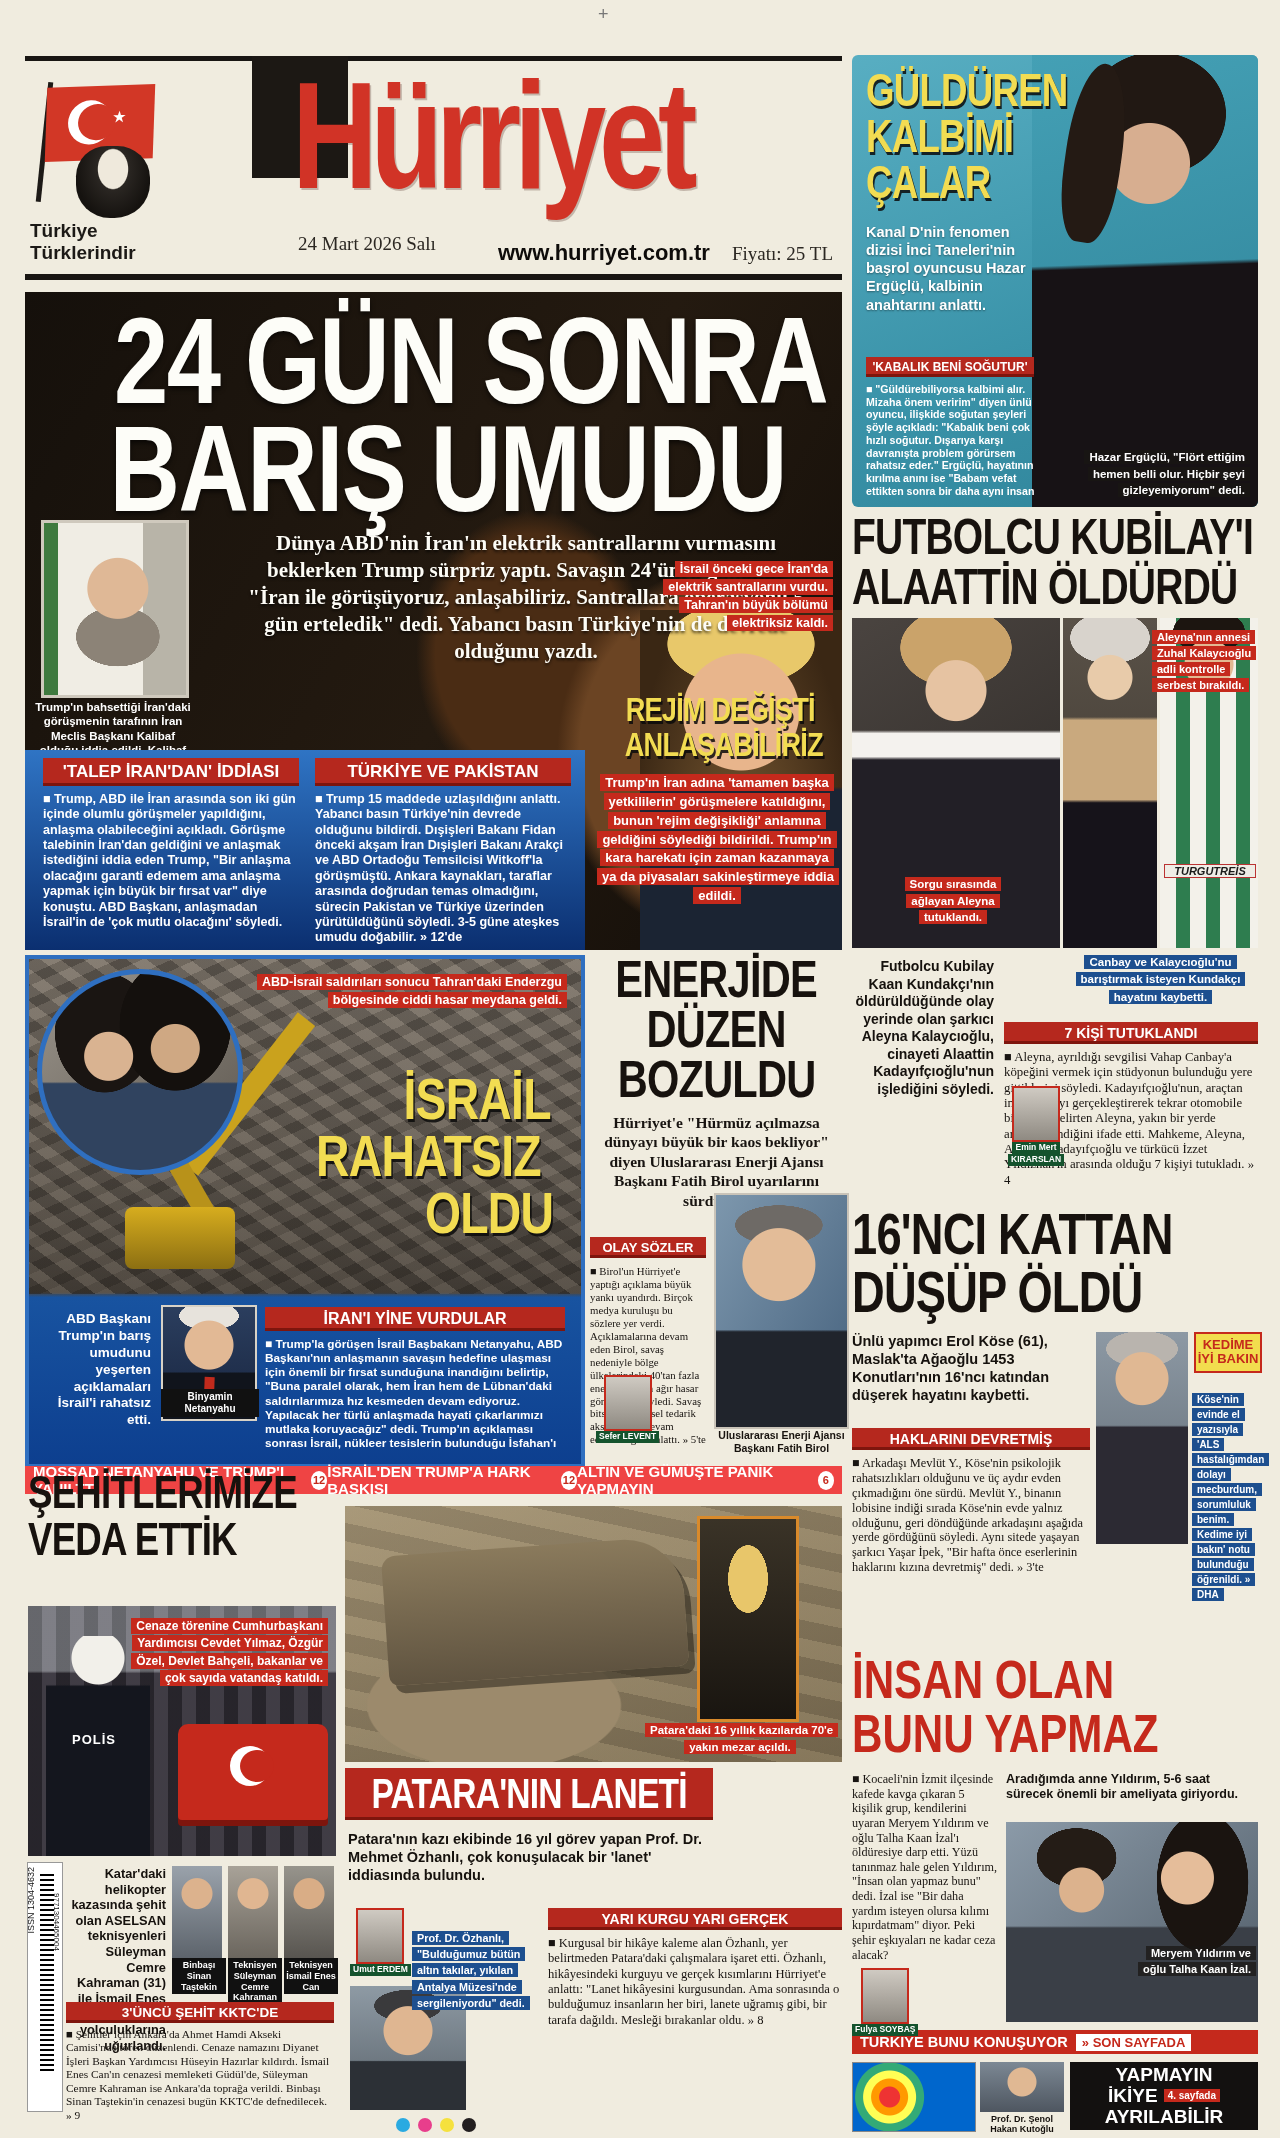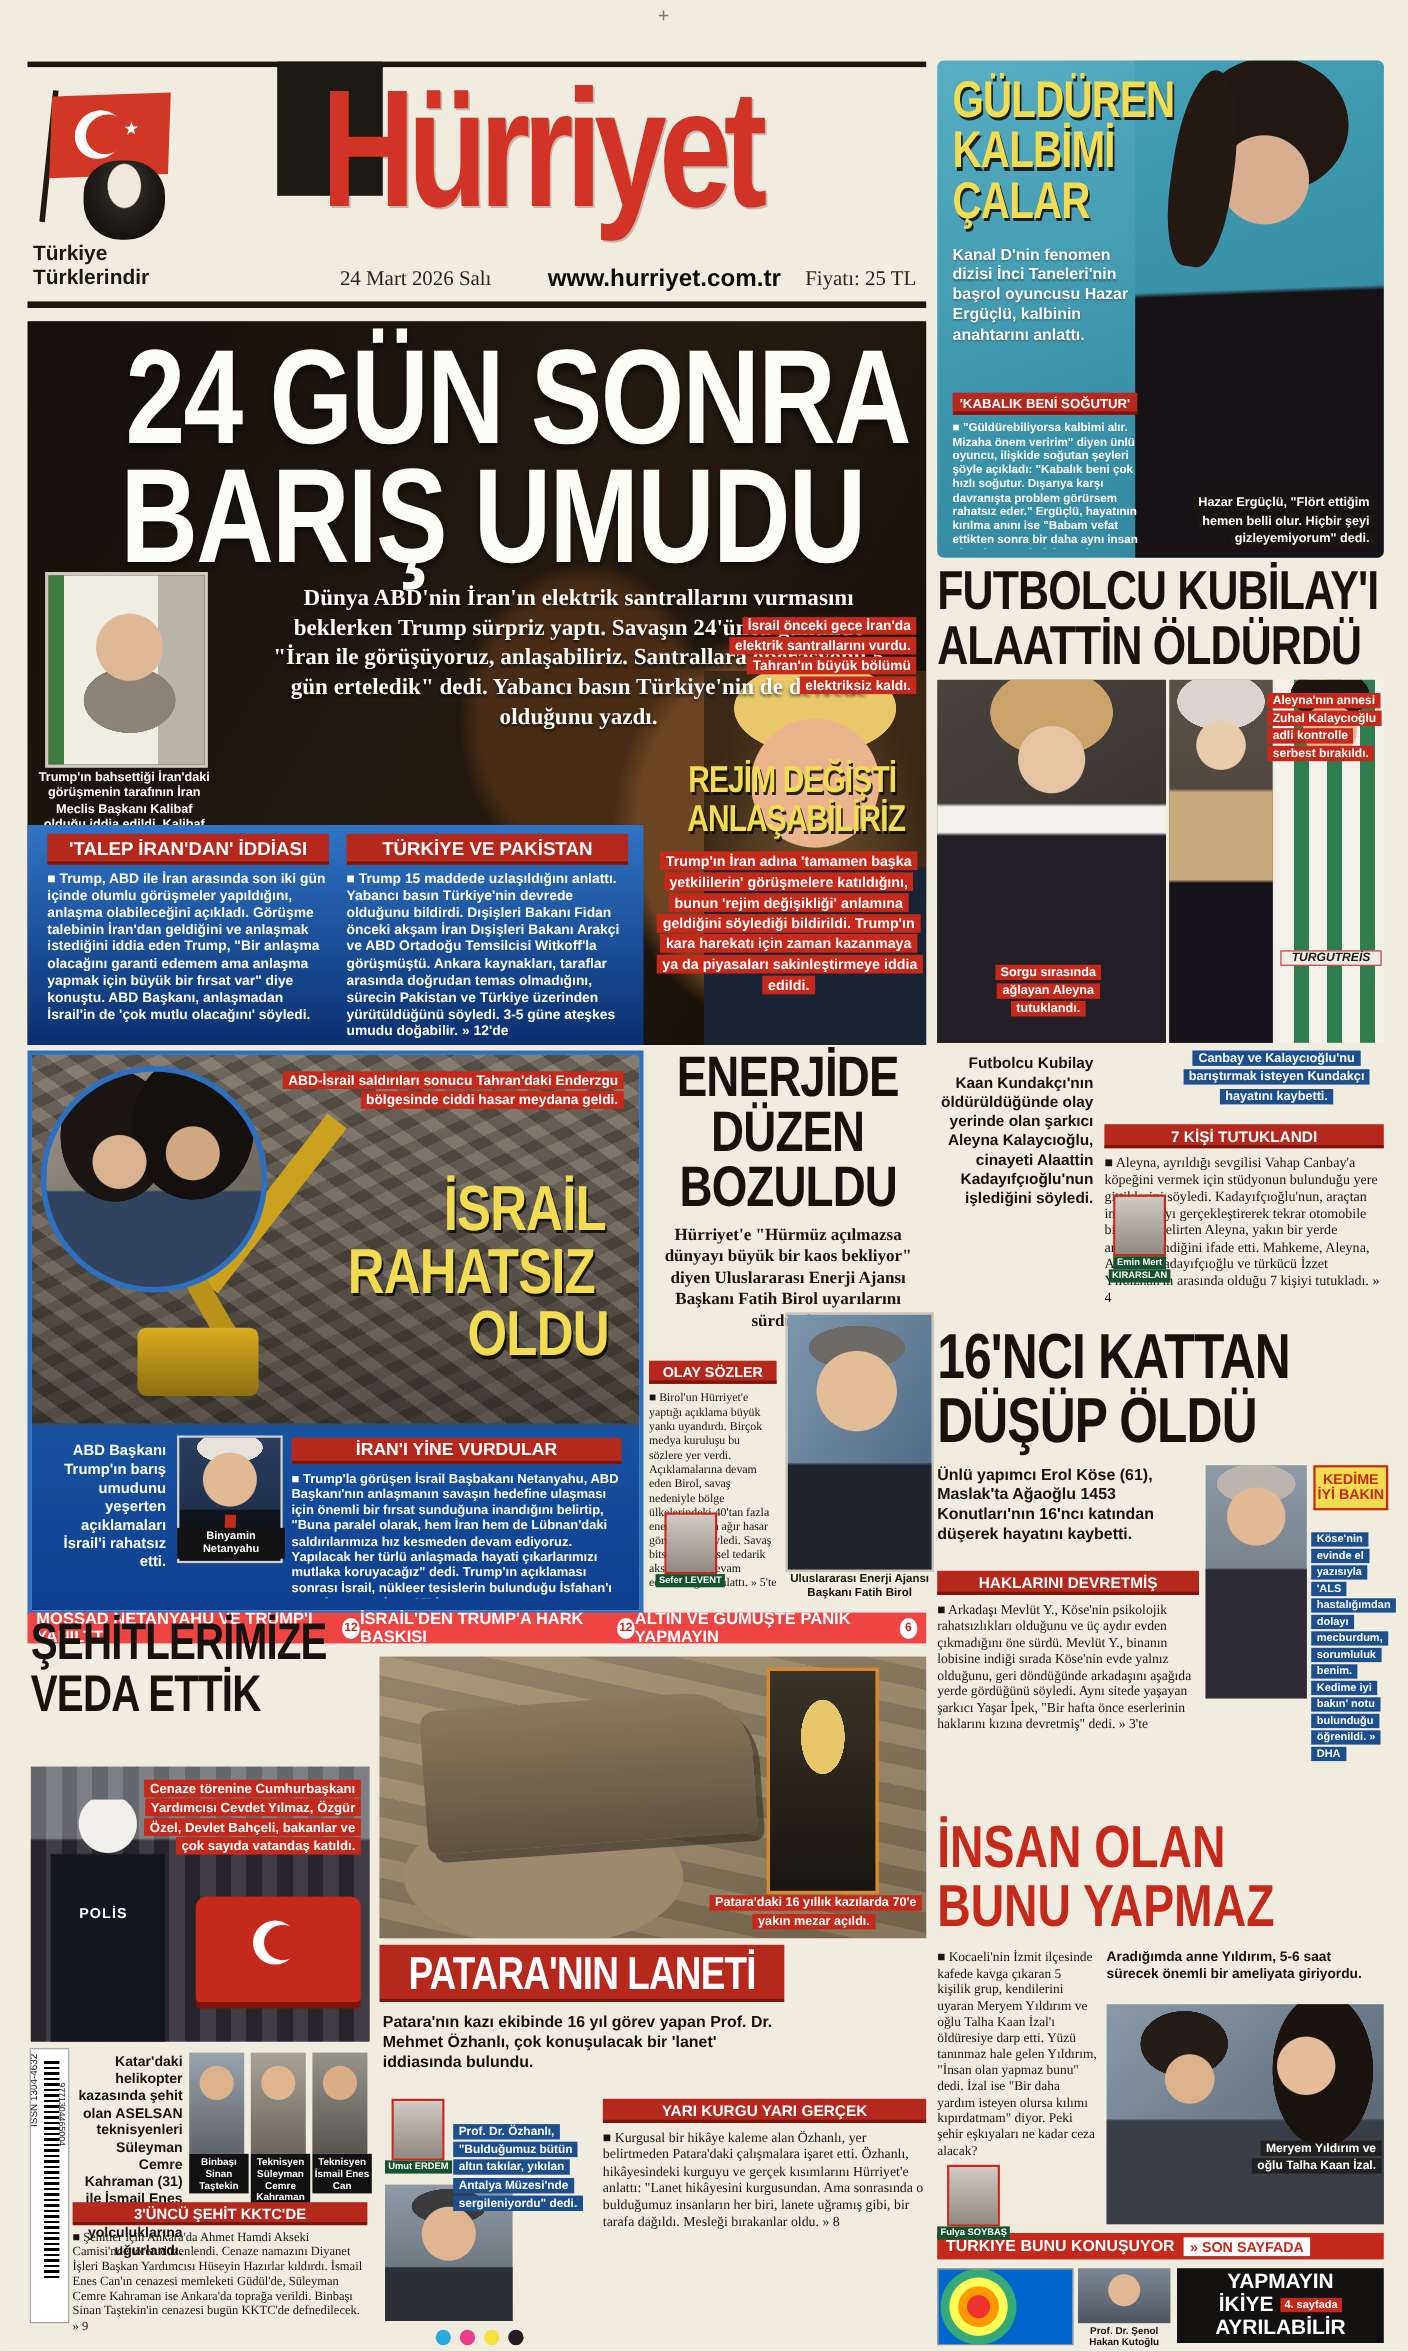--- a/index.html
+++ b/index.html
@@ -51,21 +51,21 @@
   <div class="abs" style="left:30px;top:220px;font-size:19px;line-height:1.15;color:#1c1916;font-weight:600;">
     <div>Türkiye</div>
     <div>Türklerindir</div>
   </div>
 
   <div class="abs" style="left:252px;top:56px;width:96px;height:122px;background:#1c1814;"></div>
   <div class="abs" style="left:250px;top:48px;width:595px;text-align:center;">
     <span class="condL" style="font-size:152px;font-weight:900;color:#d13326;letter-spacing:-9px;text-shadow:2px 2px 0 rgba(60,20,10,.25);">Hürriyet</span>
   </div>
 
-  <div class="abs serif" style="left:298px;top:243px;font-size:19px;color:#2b2722;margin-left:11px;">24 Mart 2026 Salı</div>
+  <div class="abs serif" style="left:298px;top:233px;font-size:19px;color:#2b2722;">24 Mart 2026 Salı</div>
   <div class="abs" style="left:498px;top:240px;font-size:22px;font-weight:900;color:#0e0c0a;">www.hurriyet.com.tr</div>
   <div class="abs serif" style="left:732px;top:243px;font-size:19px;color:#2b2722;">Fiyatı: 25 TL</div>
   <div class="abs" style="left:25px;top:274px;width:817px;height:6px;background:#191613;"></div>
 
   <div class="abs" style="left:852px;top:55px;width:406px;height:452px;background:linear-gradient(160deg,#58aec2,#3a93a9 60%,#2f8399);border-radius:6px;overflow:hidden;">
     <div class="abs photo" style="right:0;top:0;width:226px;height:452px;background:
       radial-gradient(circle at 52% 24%, #d7ae90 0 40px, transparent 41px),
       radial-gradient(ellipse 70px 62px at 55% 13%, #211813 0 99%, transparent 100%),
       linear-gradient(178deg, transparent 46%, #171215 47%),
       linear-gradient(165deg,#44a0b5,#2c7f95);">

